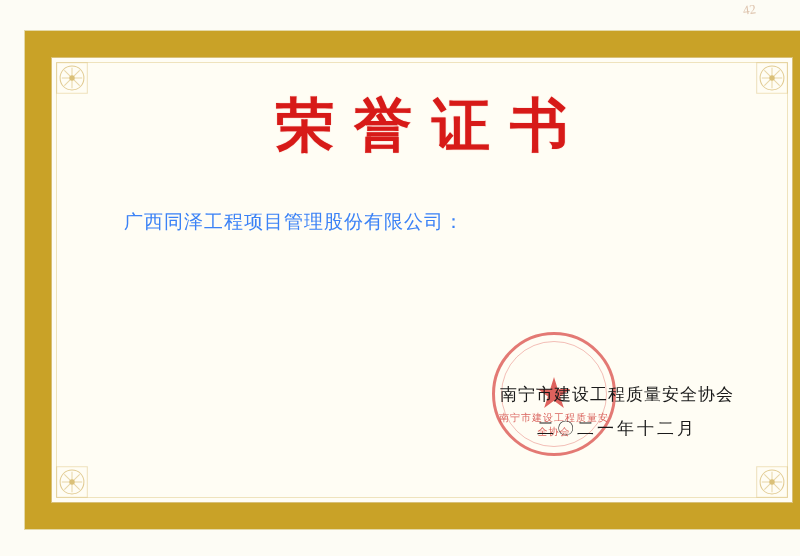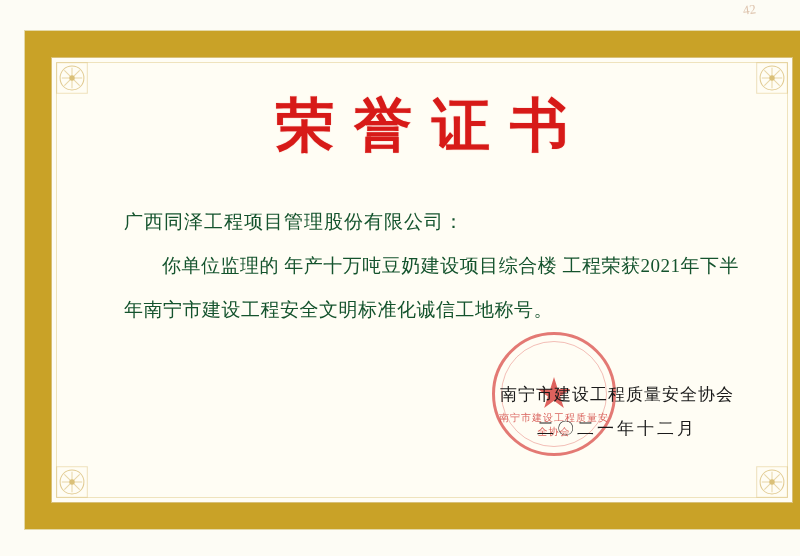--- a/index.html
+++ b/index.html
@@ -112,21 +112,21 @@
     font-weight: bold;
     font-size: 58px;
     letter-spacing: 20px;
     text-indent: 20px;
     margin-top: 14px;
     line-height: 1.1;
     text-shadow: 0 0 1px rgba(215,26,24,.6);
   }
   .body-text {
     margin-top: 42px;
-    color: #14532d;
+    color: #3b82f6;
     font-size: 19px;
     line-height: 44px;
   }
   .recipient {
     padding-left: 28px;
     letter-spacing: 1px;
   }
   .para {
     text-indent: 2em;
     padding-left: 28px;
@@ -232,21 +232,20 @@
         </g>
         <circle cx="20" cy="20" r="3.2" fill="#d9bd72"></circle>
       </svg>
 
       <div class="content">
 
         <div class="title">荣誉证书</div>
 
         <div class="body-text">
           <div class="recipient">广西同泽工程项目管理股份有限公司：</div>
-          <div class="para">你单位监理的  年产十万吨豆奶建设项目综合楼   工程荣获2021年下半年南宁市建设工程安全文明标准化诚信工地称号。</div>
         </div>
 
         <div class="seal">
           <div class="ring"></div>
           <div class="star"></div>
           <div class="bottom-text">南宁市建设工程质量安全协会</div>
         </div>
 
         <div class="sign-block">
           <div class="sign-issuer">南宁市建设工程质量安全协会</div>

